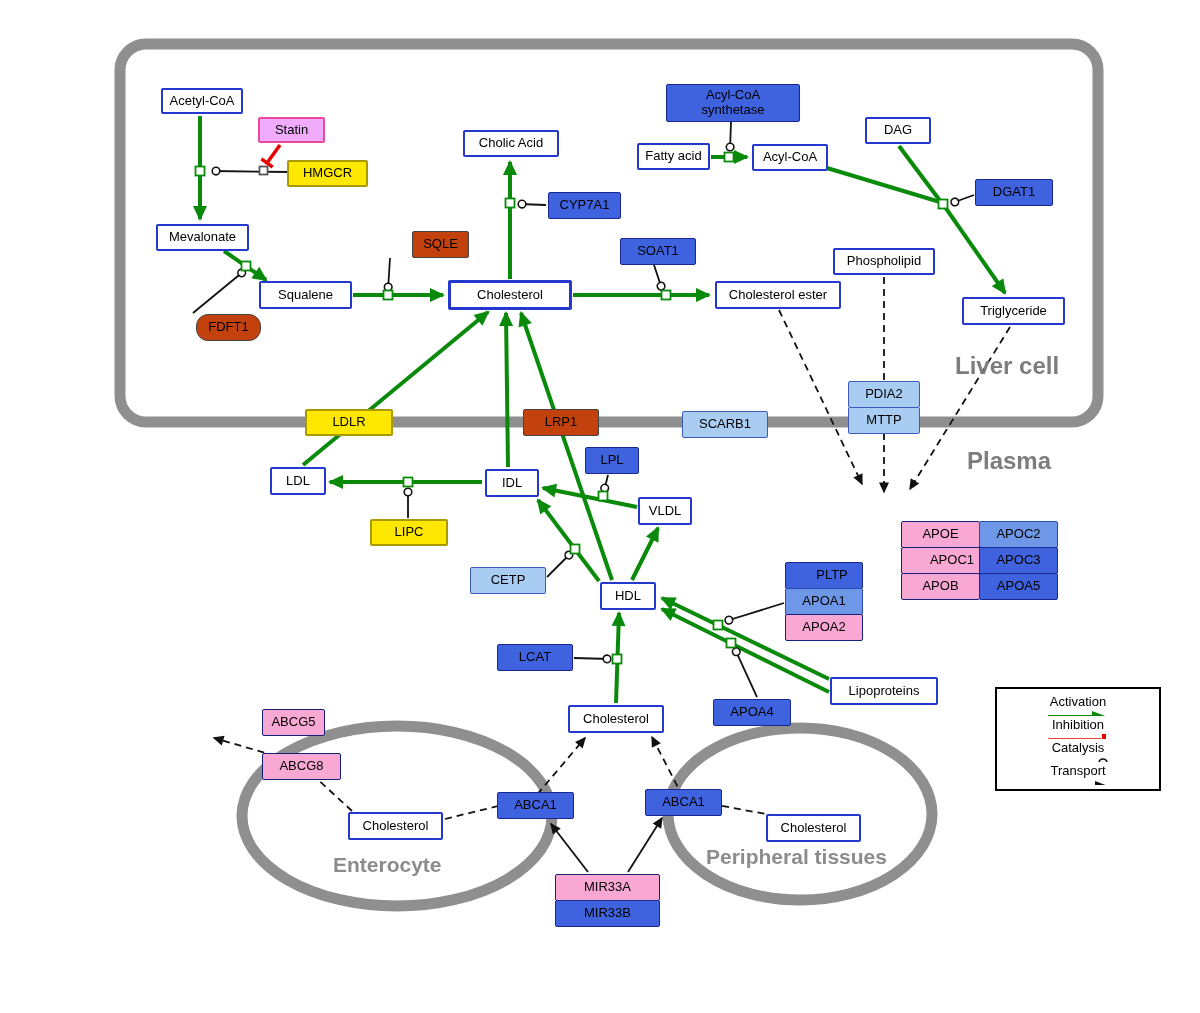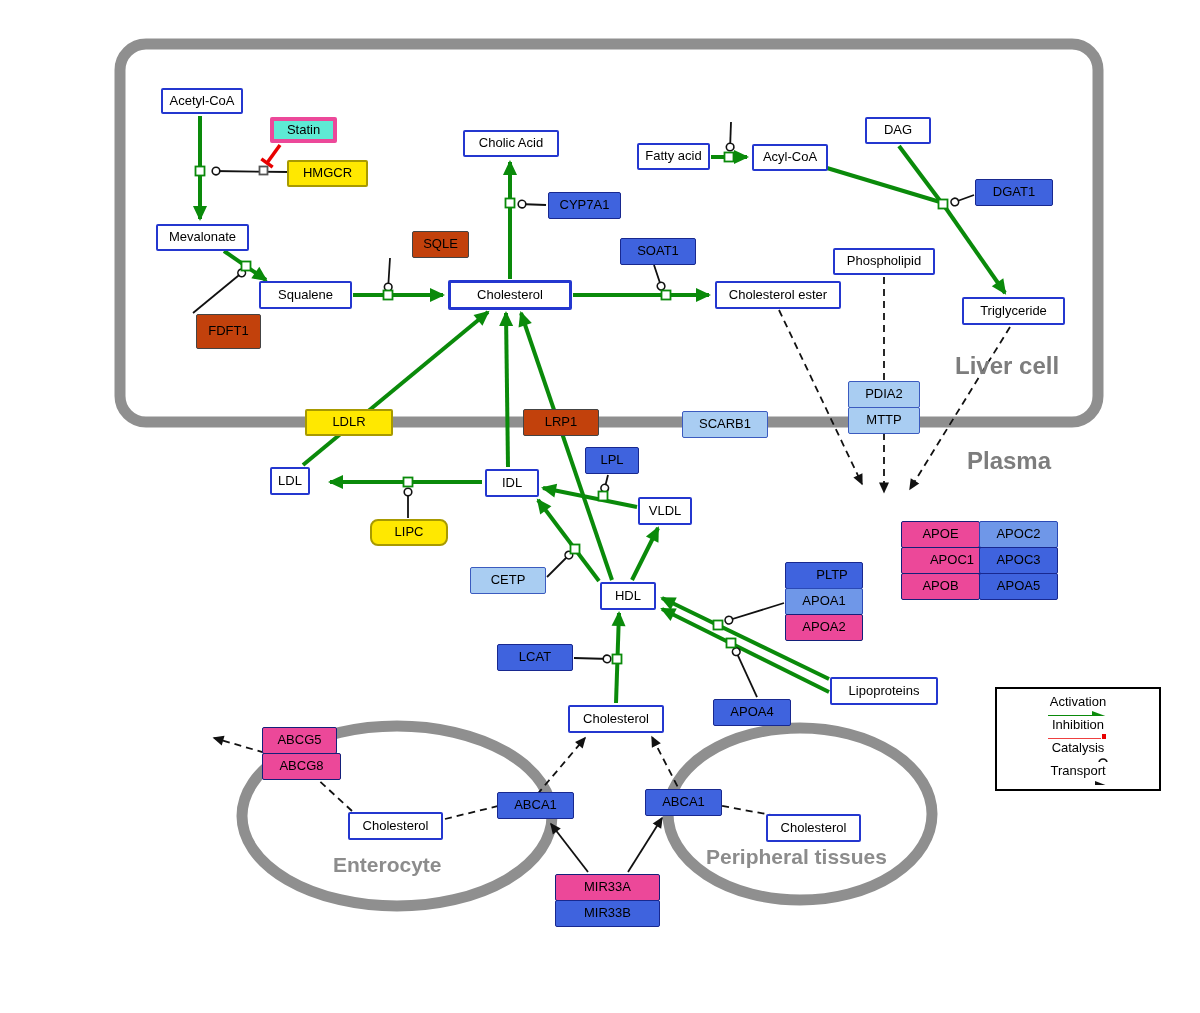--- a/index.html
+++ b/index.html
@@ -3,25 +3,25 @@
 <meta charset="utf-8">
 <style>
   html,body{margin:0;padding:0;background:#fff;}
   #canvas{position:relative;width:1200px;height:1013px;background:#fff;overflow:hidden;
           font-family:"Liberation Sans",sans-serif;}
   #edges{position:absolute;left:0;top:0;z-index:1;}
   .node{position:absolute;box-sizing:border-box;display:flex;align-items:center;justify-content:center;
         text-align:center;font:13px/1.15 "Liberation Sans",sans-serif;color:#000;z-index:3;border-radius:2px;}
   .met{background:#fff;border:2px solid #2437cf;}
   .met-main{background:#fff;border:3px solid #2437cf;}
-  .statin{background:#5eead4;border:4px solid #ec4899;margin-left:12px;}
+  .statin{background:#f0abfc;border:2px solid #ec4899;}
   .yellow{background:#ffe800;border:2px solid #a89a00;}
   .cream{background:#c2410c;border:1.5px solid #444;margin-left:48px;}
   .blue{background:#3f63de;border:1.5px solid #18288f;}
-  .blue-dark{background:#ec4899;border:1.5px solid #14207a;}
+  .blue-dark{background:#f9a8d4;border:1.5px solid #14207a;}
   .blue-soft{background:#6f97e8;border:1.5px solid #2a49b5;}
   .blue-light{background:#a9cdf2;border:1.5px solid #3b5bbf;}
   .comp-label{position:absolute;z-index:2;font-weight:bold;color:#7d7d7d;}
   .lbl-big{font-size:24px;}
   .lbl-mid{font-size:21px;color:#8c8c8c;}
   #legend{position:absolute;left:995px;top:687px;width:166px;height:104px;box-sizing:border-box;
           background:#fff;border:2px solid #000;z-index:3;padding:4px 6px;display:flex;flex-direction:column;justify-content:space-around;}
   .lg-row{display:flex;align-items:center;justify-content:space-between;height:22px;flex-direction:column;}
   .lg-row span{font-size:13px;color:#000;}
 </style>
@@ -124,64 +124,65 @@
 
   <div class="comp-label lbl-big" style="left:955px;top:352px;">Liver cell</div>
   <div class="comp-label lbl-big" style="left:967px;top:447px;">Plasma</div>
   <div class="comp-label lbl-mid" style="left:333px;top:853px;">Enterocyte</div>
   <div class="comp-label lbl-mid" style="left:706px;top:845px;">Peripheral tissues</div>
 
   <div class="node met" style="left:161px;top:88px;width:82px;height:26px;text-align:right;">Acetyl-CoA</div>
   <div class="node statin" style="left:258px;top:117px;width:67px;height:26px;">Statin</div>
   <div class="node yellow" style="left:287px;top:160px;width:81px;height:27px;">HMGCR</div>
   <div class="node met" style="left:156px;top:224px;width:93px;height:27px;">Mevalonate</div>
-  <div class="node cream" style="left:148px;top:314px;width:65px;height:35px;">FDFT1</div>
+  <div class="node cream" style="left:148px;top:314px;width:65px;height:27px;border-radius:12px;">FDFT1</div>
   <div class="node met" style="left:259px;top:281px;width:93px;height:28px;">Squalene</div>
   <div class="node cream" style="left:364px;top:231px;width:57px;height:27px;">SQLE</div>
   <div class="node met-main" style="left:448px;top:280px;width:124px;height:30px;">Cholesterol</div>
   <div class="node met" style="left:463px;top:130px;width:96px;height:27px;">Cholic Acid</div>
   <div class="node blue" style="left:548px;top:192px;width:73px;height:27px;">CYP7A1</div>
   <div class="node blue" style="left:620px;top:238px;width:76px;height:27px;">SOAT1</div>
   <div class="node met" style="left:715px;top:281px;width:126px;height:28px;">Cholesterol ester</div>
+  <div class="node blue" style="left:666px;top:84px;width:134px;height:38px;padding:0 12px;">Acyl-CoA synthetase</div>
   <div class="node met" style="left:637px;top:143px;width:73px;height:27px;">Fatty acid</div>
   <div class="node met" style="left:752px;top:144px;width:76px;height:27px;">Acyl-CoA</div>
   <div class="node met" style="left:865px;top:117px;width:66px;height:27px;">DAG</div>
   <div class="node blue" style="left:975px;top:179px;width:78px;height:27px;">DGAT1</div>
   <div class="node met" style="left:833px;top:248px;width:102px;height:27px;">Phospholipid</div>
   <div class="node met" style="left:962px;top:297px;width:103px;height:28px;">Triglyceride</div>
 
   <div class="node yellow" style="left:305px;top:409px;width:88px;height:27px;">LDLR</div>
   <div class="node cream" style="left:475px;top:409px;width:76px;height:27px;">LRP1</div>
   <div class="node blue-light" style="left:682px;top:411px;width:86px;height:27px;">SCARB1</div>
   <div class="node blue-light" style="left:848px;top:381px;width:72px;height:27px;">PDIA2</div>
   <div class="node blue-light" style="left:848px;top:407px;width:72px;height:27px;">MTTP</div>
 
-  <div class="node met" style="left:270px;top:467px;width:40px;height:28px;">LDL</div>
+  <div class="node met" style="left:270px;top:467px;width:56px;height:28px;">LDL</div>
   <div class="node met" style="left:485px;top:469px;width:54px;height:28px;">IDL</div>
   <div class="node blue" style="left:585px;top:447px;width:54px;height:27px;">LPL</div>
   <div class="node met" style="left:638px;top:497px;width:54px;height:28px;">VLDL</div>
-  <div class="node yellow" style="left:370px;top:519px;width:78px;height:27px;border-radius:8px;">LIPC</div>
+  <div class="node yellow" style="left:370px;top:519px;width:78px;height:27px;">LIPC</div>
   <div class="node blue-light" style="left:470px;top:567px;width:76px;height:27px;">CETP</div>
   <div class="node met" style="left:600px;top:582px;width:56px;height:28px;">HDL</div>
   <div class="node blue" style="left:497px;top:644px;width:76px;height:27px;">LCAT</div>
   <div class="node blue" style="left:785px;top:562px;width:78px;height:27px;padding-left:16px;">PLTP</div>
   <div class="node blue-soft" style="left:785px;top:588px;width:78px;height:27px;">APOA1</div>
   <div class="node blue-dark" style="left:785px;top:614px;width:78px;height:27px;">APOA2</div>
   <div class="node blue" style="left:713px;top:699px;width:78px;height:27px;">APOA4</div>
   <div class="node met" style="left:830px;top:677px;width:108px;height:28px;">Lipoproteins</div>
 
   <div class="node blue-dark" style="left:901px;top:521px;width:79px;height:27px;">APOE</div>
   <div class="node blue-soft" style="left:979px;top:521px;width:79px;height:27px;">APOC2</div>
   <div class="node blue-dark" style="left:901px;top:547px;width:102px;height:27px;">APOC1</div>
   <div class="node blue" style="left:979px;top:547px;width:79px;height:27px;">APOC3</div>
   <div class="node blue-dark" style="left:901px;top:573px;width:79px;height:27px;">APOB</div>
   <div class="node blue" style="left:979px;top:573px;width:79px;height:27px;">APOA5</div>
 
   <div class="node met" style="left:568px;top:705px;width:96px;height:28px;">Cholesterol</div>
-  <div class="node blue-dark" style="left:262px;top:727px;width:75px;height:27px;">ABCG5</div>
+  <div class="node blue-dark" style="left:262px;top:709px;width:63px;height:27px;">ABCG5</div>
   <div class="node blue-dark" style="left:262px;top:753px;width:79px;height:27px;">ABCG8</div>
   <div class="node met" style="left:348px;top:812px;width:95px;height:28px;">Cholesterol</div>
   <div class="node blue" style="left:497px;top:792px;width:77px;height:27px;">ABCA1</div>
   <div class="node blue" style="left:645px;top:789px;width:77px;height:27px;">ABCA1</div>
   <div class="node met" style="left:766px;top:814px;width:95px;height:28px;">Cholesterol</div>
   <div class="node blue-dark" style="left:555px;top:874px;width:105px;height:27px;">MIR33A</div>
   <div class="node blue" style="left:555px;top:900px;width:105px;height:27px;">MIR33B</div>
 
   <div id="legend">
     <div class="lg-row">

